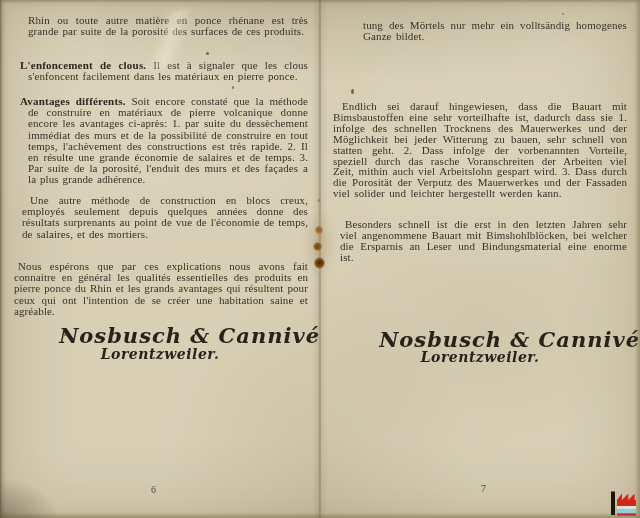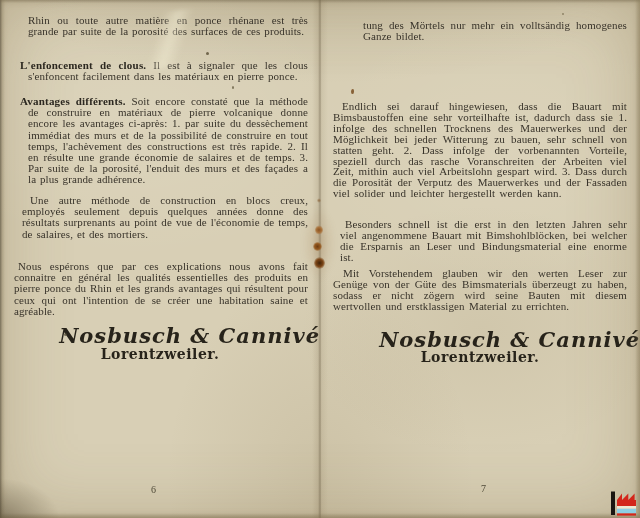--- a/index.html
+++ b/index.html
@@ -31,21 +31,21 @@
   .page-left .para{line-height:11.2px;word-spacing:1px;}
   .page-right .para{line-height:10.9px;word-spacing:1.5px;}
   .para b{color:#2c2820;letter-spacing:0.2px;}
   .sig-name{
     position:absolute;width:100%;text-align:right;
     font-family:"DejaVu Serif", serif;font-style:italic;font-weight:bold;
     font-size:21px;color:#27231a;letter-spacing:1px;
   }
   .sig-place{
     position:absolute;width:100%;text-align:center;
-    font-family:"DejaVu Serif", serif;font-weight:bold;
+    font-family:"DejaVu Serif", serif;font-style:italic;font-weight:bold;
     font-size:14px;color:#27231a;letter-spacing:0.5px;
   }
   .page-left .sig-name{top:323px;}
   .page-left .sig-place{top:346px;}
   .page-right .sig-name{top:327px;}
   .page-right .sig-place{top:349px;}
   .page-num{position:absolute;font-size:10px;color:#4e4937;}
   #pn-left{left:151px;top:484px;}
   #pn-right{left:161px;top:483px;}
   .fold{
@@ -105,21 +105,20 @@
     <div class="sig-name">Nosbusch &amp; Cannivé</div>
     <div class="sig-place">Lorentzweiler.</div>
     <div class="page-num" id="pn-left">6</div>
   </div>
 
   <div class="page page-right">
     <div class="text-col" id="right-col">
         <p class="para" style="top: 20px; left: 30px; right: 0px; text-indent: 0px;">tung des Mörtels nur mehr ein volltsändig homogenes Ganze bildet.</p>
         <p class="para" style="top: 101px; left: 0px; right: 0px; text-indent: 9px;">Endlich sei darauf hingewiesen, dass die Bauart mit Bimsbaustoffen eine sehr vorteilhafte ist, dadurch dass sie 1. infolge des schnellen Trocknens des Mauerwerkes und der Möglichkeit bei jeder Witterung zu bauen, sehr schnell von statten geht. 2. Dass infolge der vorbenannten Vorteile, speziell durch das rasche Voranschreiten der Arbeiten viel Zeit, mithin auch viel Arbeitslohn gespart wird. 3. Dass durch die Porosität der Verputz des Mauerwerkes und der Fassaden viel solider und leichter hergestellt werden kann.</p>
         <p class="para" style="top: 219px; left: 7px; right: 0px; text-indent: 5px;">Besonders schnell ist die erst in den letzten Jahren sehr viel angenommene Bauart mit Bimshohlblöcken, bei welcher die Ersparnis an Leser und Bindungsmaterial eine enorme ist.</p>
-        <p class="para" style="top: 268px; left: 0px; right: 0px; text-indent: 10px;">Mit Vorstehendem glauben wir den werten Leser zur Genüge von der Güte des Bimsmaterials überzeugt zu haben, sodass er nicht zögern wird seine Bauten mit diesem wertvollen und erstklassigen Material zu errichten.</p>
       </div>
     <div class="sig-name">Nosbusch &amp; Cannivé</div>
     <div class="sig-place">Lorentzweiler.</div>
     <div class="page-num" id="pn-right">7</div>
   </div>
 
   <div class="crease"></div>
   <div class="fold"></div>
 
   <div class="stain" id="stain-halo"></div>

